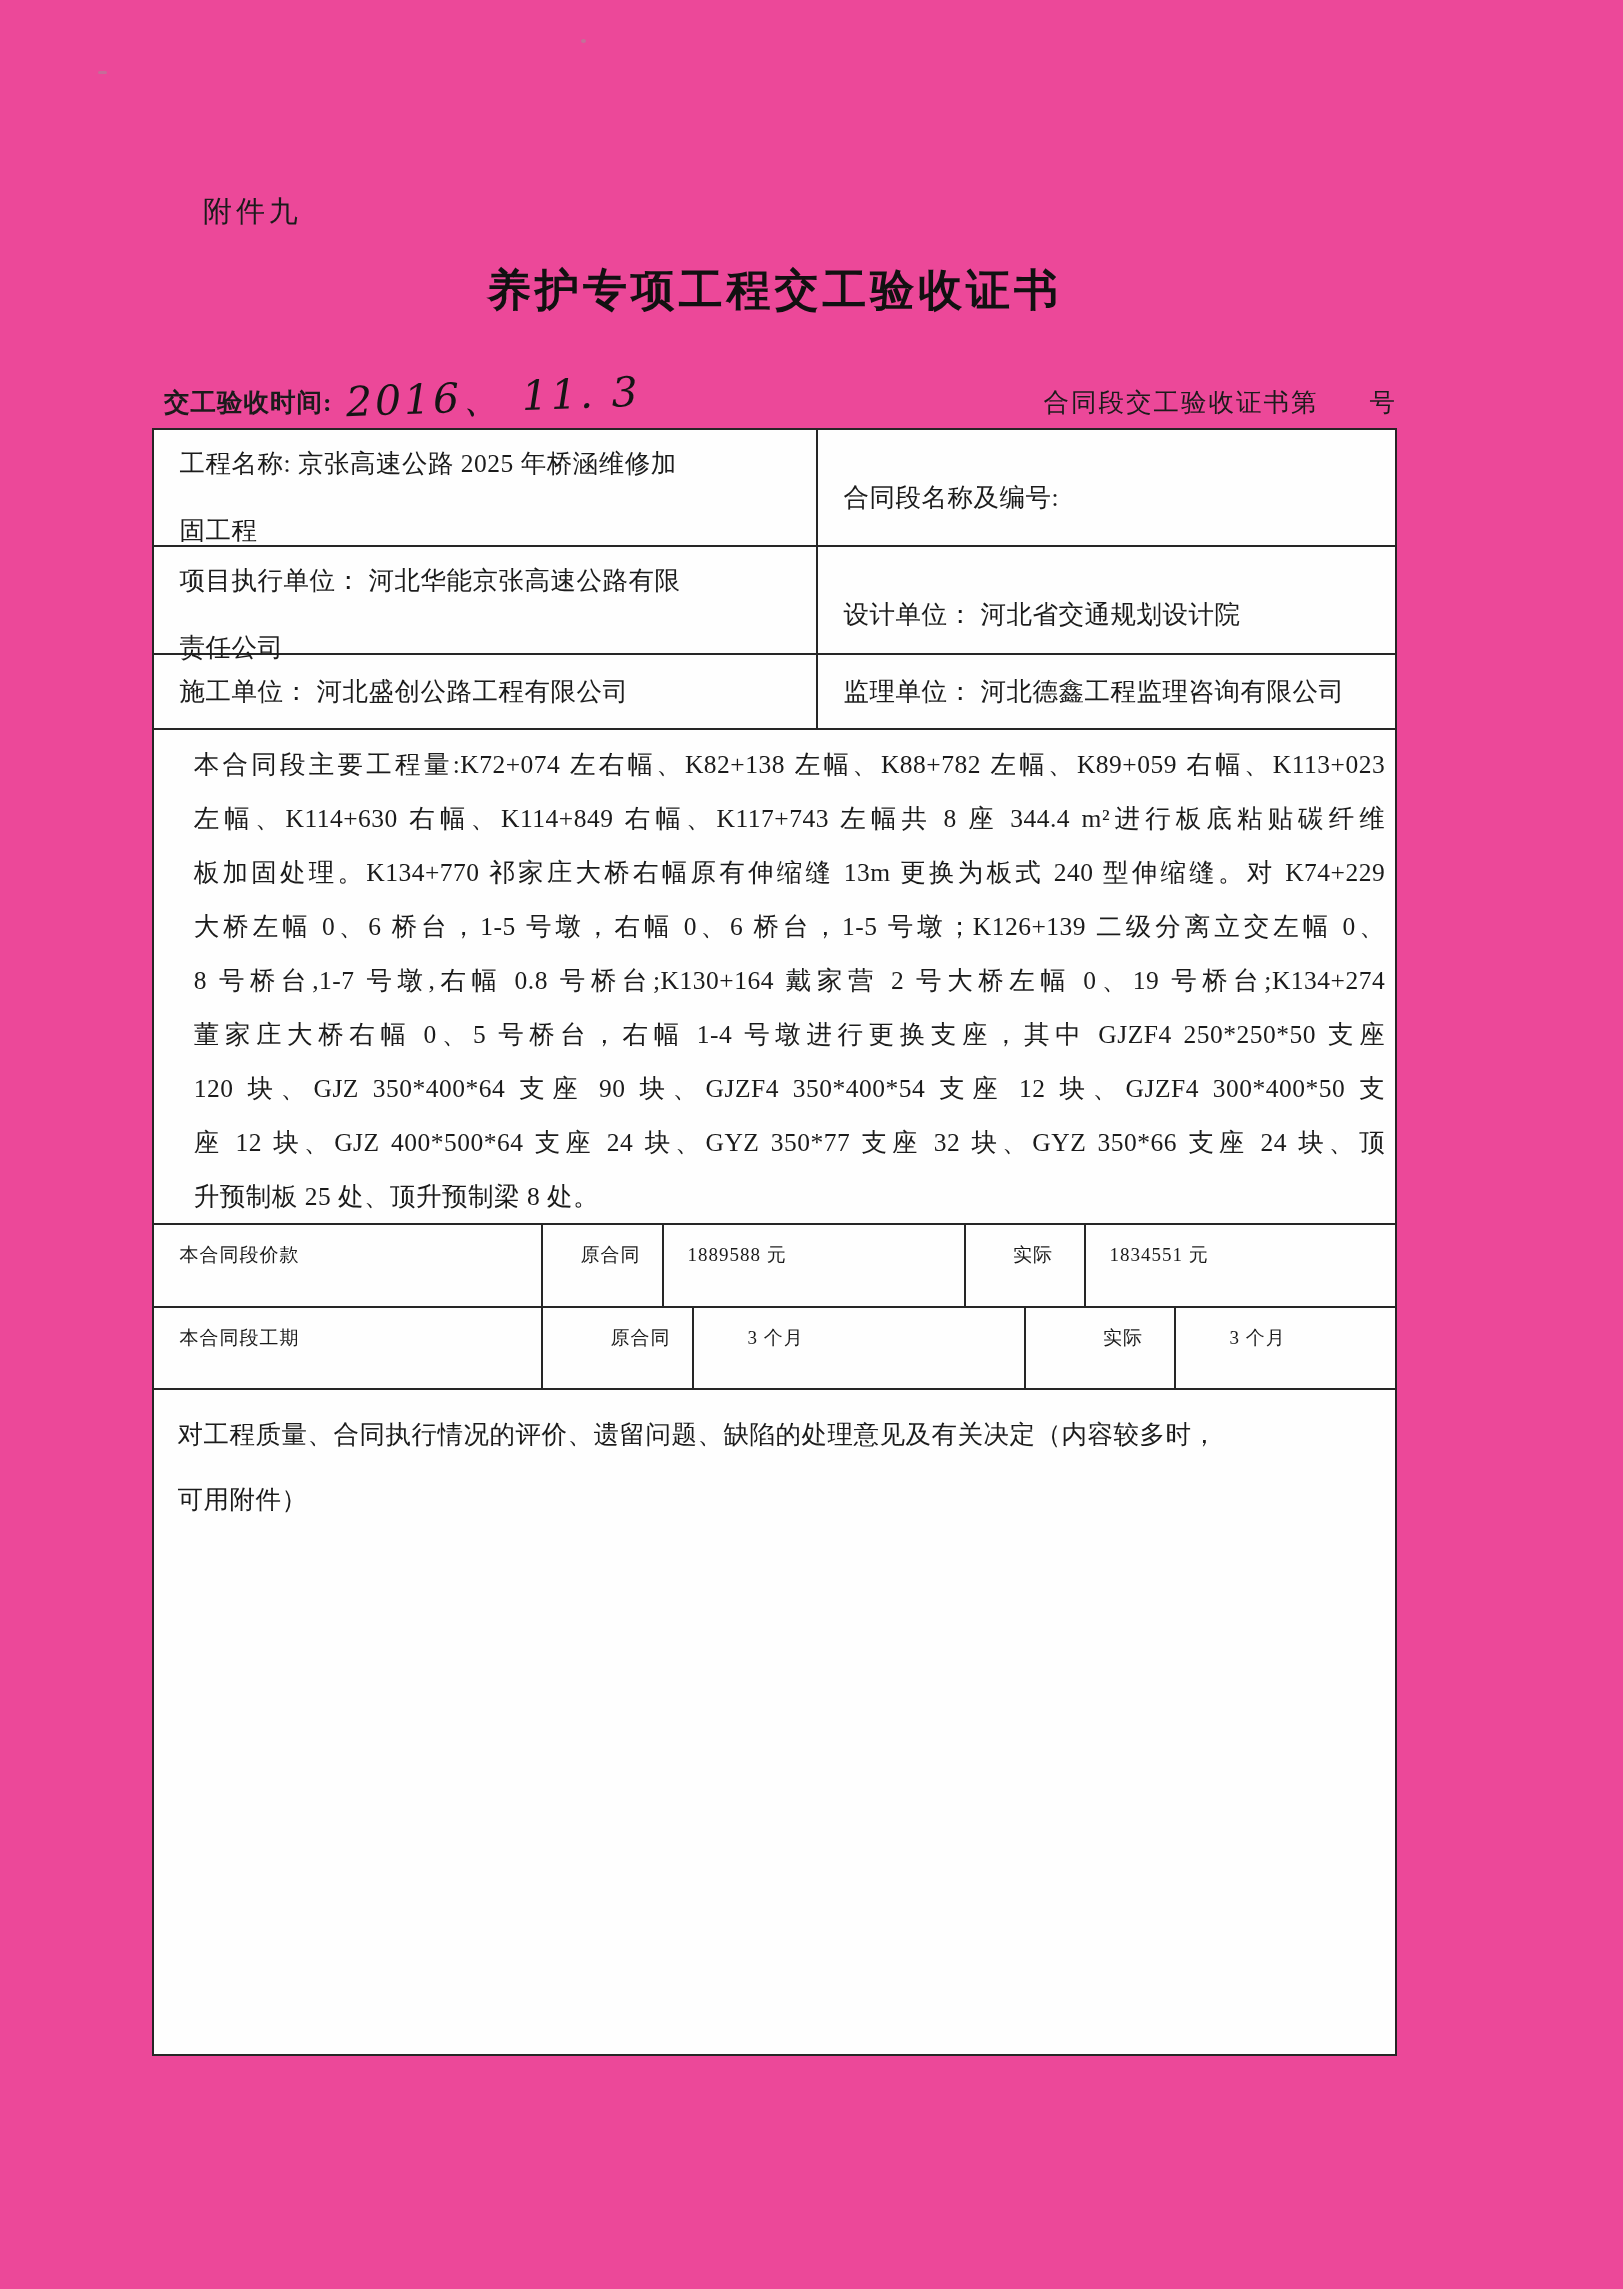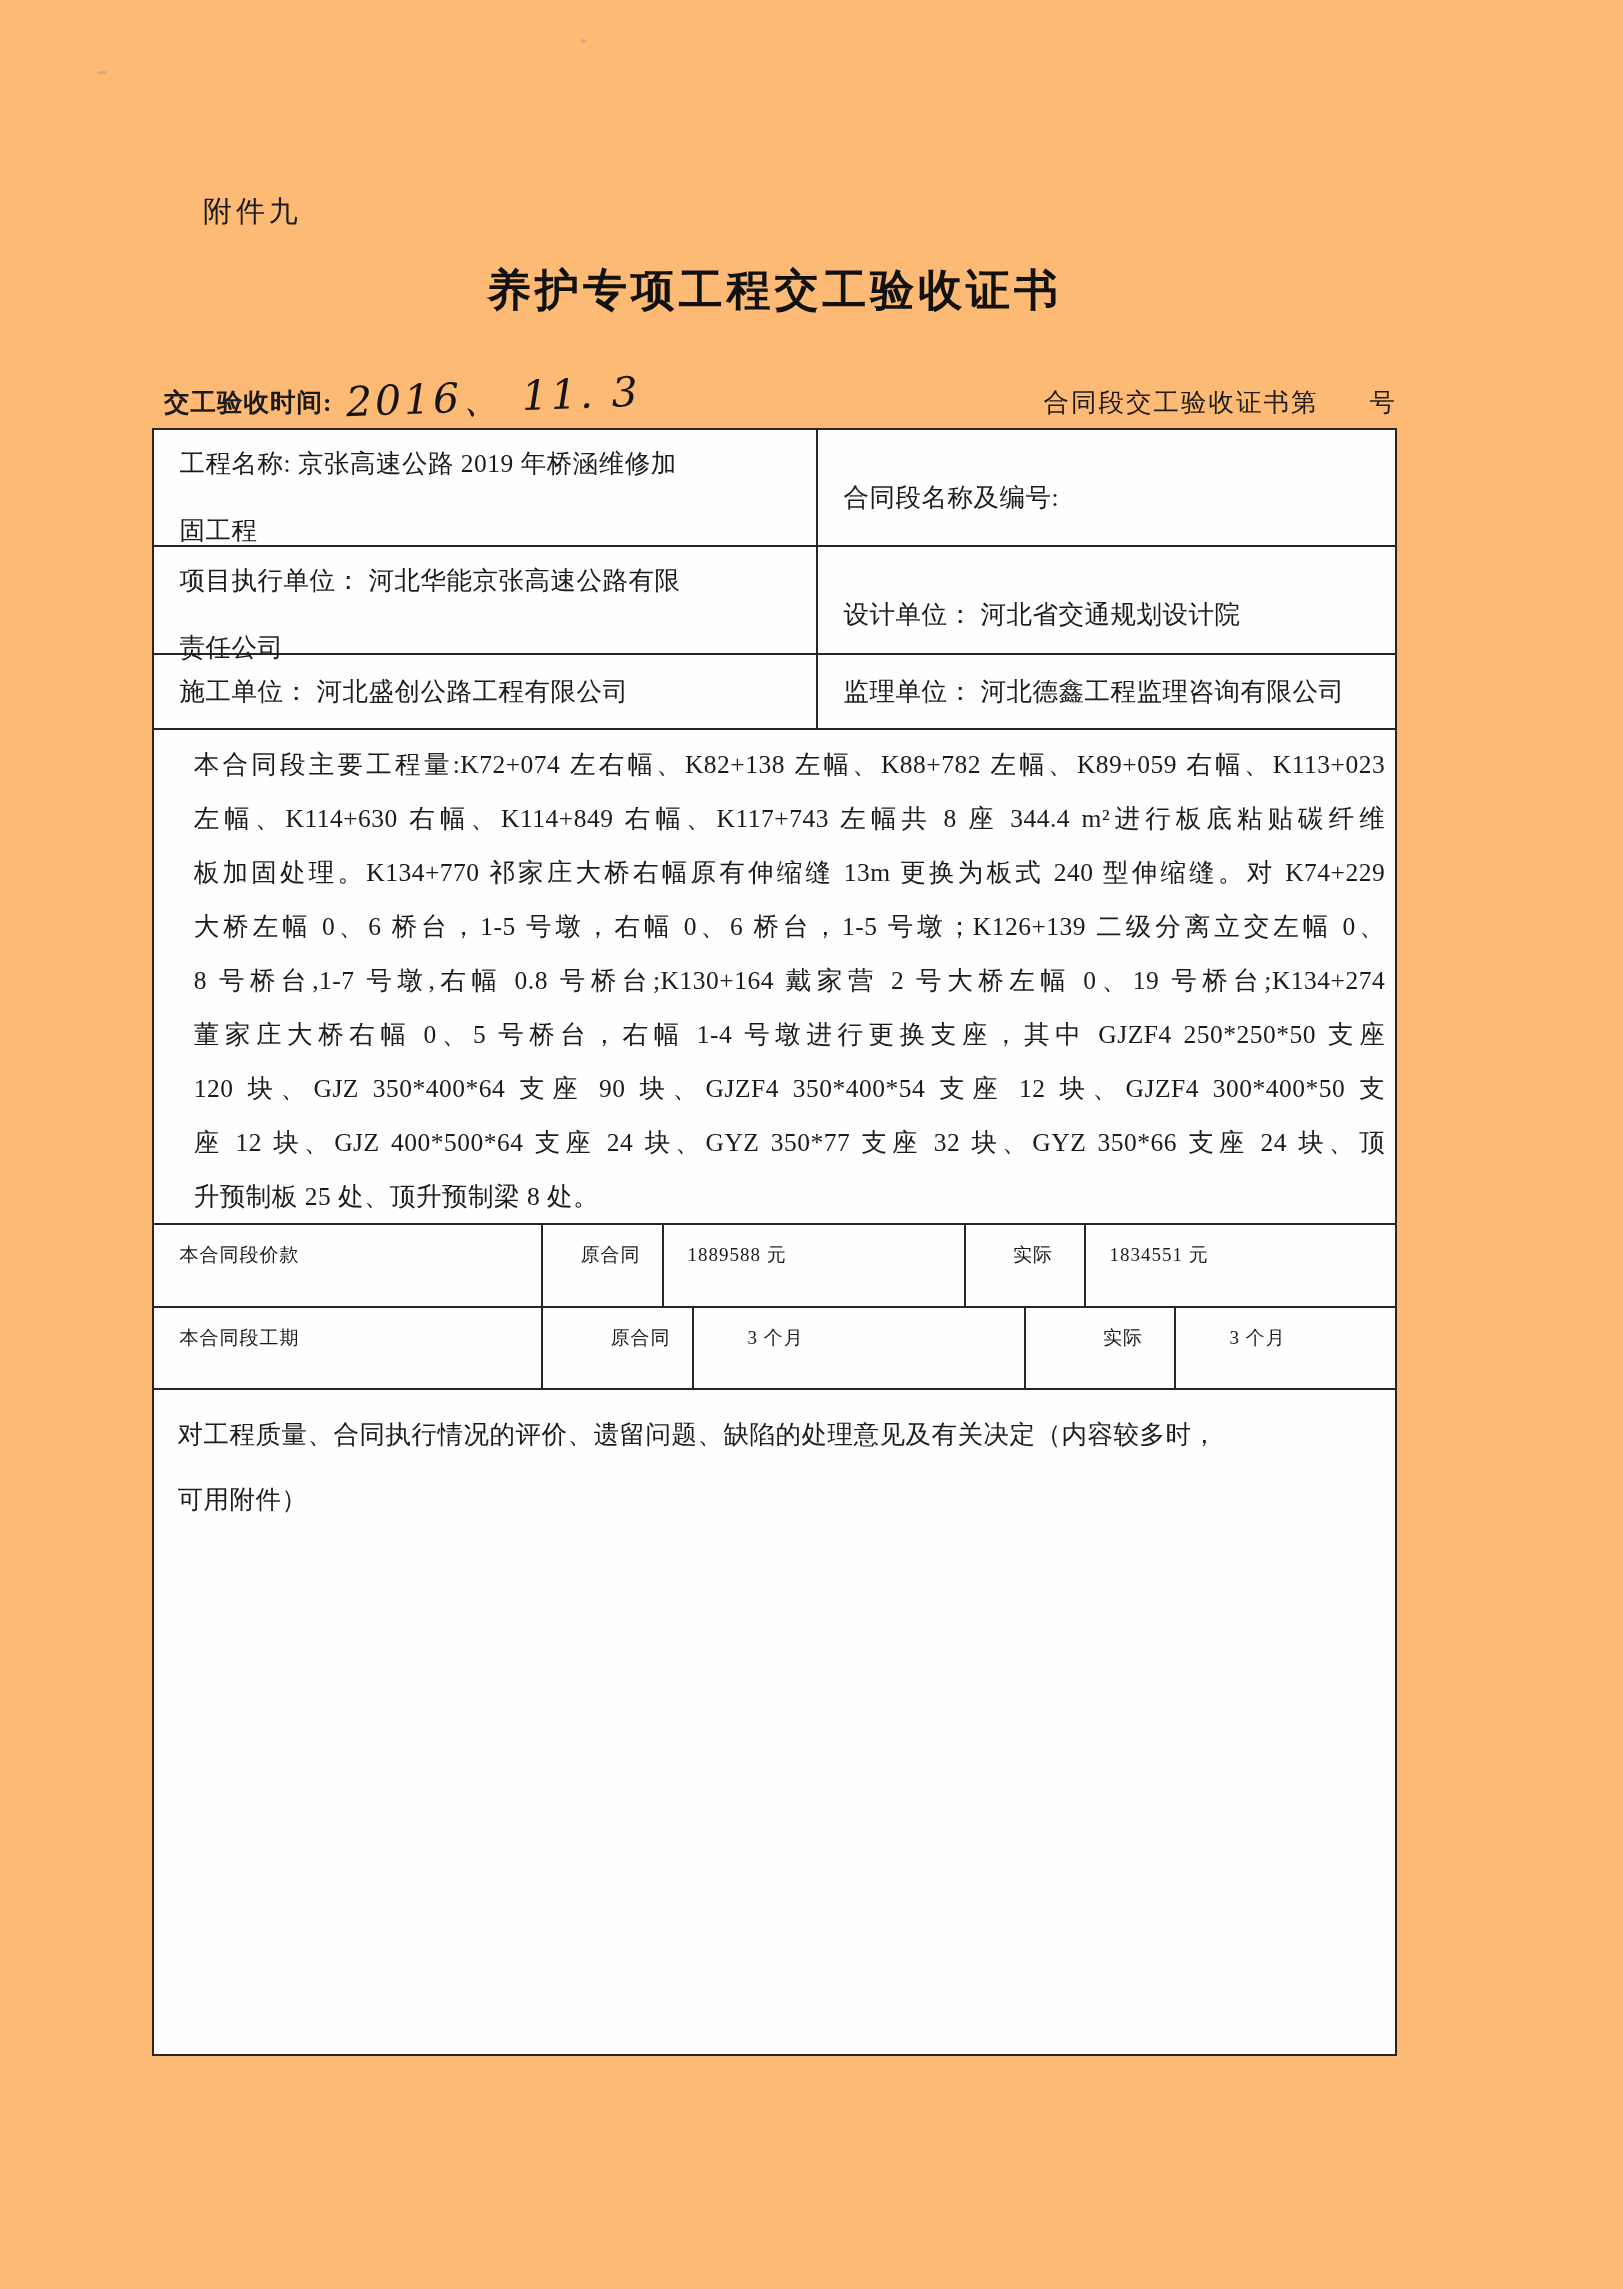--- a/index.html
+++ b/index.html
@@ -1,19 +1,19 @@
 <!DOCTYPE html>
 <html><head>
 <meta charset="utf-8">
 <style>
   * { margin:0; padding:0; box-sizing:border-box; }
   html,body { background:#e8e8e8; }
   .page {
     position:relative; width:1623px; height:2290px; margin:0 auto;
-    background:#fdba74; color:#1b1b1b; overflow:hidden;
+    background:#ec4899; color:#1b1b1b; overflow:hidden;
     font-family:"Liberation Serif","DejaVu Serif",serif;
   }
   .attachment {
     position:absolute; left:203px; top:192px;
     font-size:29px; letter-spacing:3.9px;
   }
   .title-wrap {
     position:absolute; left:152px; top:261px; width:1245px; text-align:center;
   }
   .title {
@@ -101,21 +101,21 @@
       <span class="handwrite">2016、  11. 3</span>
     </div>
     <div class="meta-right">
       <span>合同段交工验收证书第</span><span class="cert-gap"></span><span>号</span>
     </div>
   </div>
 
   <div class="doc-table">
 
     <div class="t-row info r1">
-      <div class="cell cell-border">工程名称: 京张高速公路 2019 年桥涵维修加
+      <div class="cell cell-border">工程名称: 京张高速公路 2025 年桥涵维修加
 固工程</div>
       <div class="cell">合同段名称及编号:</div>
     </div>
 
     <div class="t-row info r2">
       <div class="cell cell-border">项目执行单位： 河北华能京张高速公路有限
 责任公司</div>
       <div class="cell">设计单位： 河北省交通规划设计院</div>
     </div>
 

